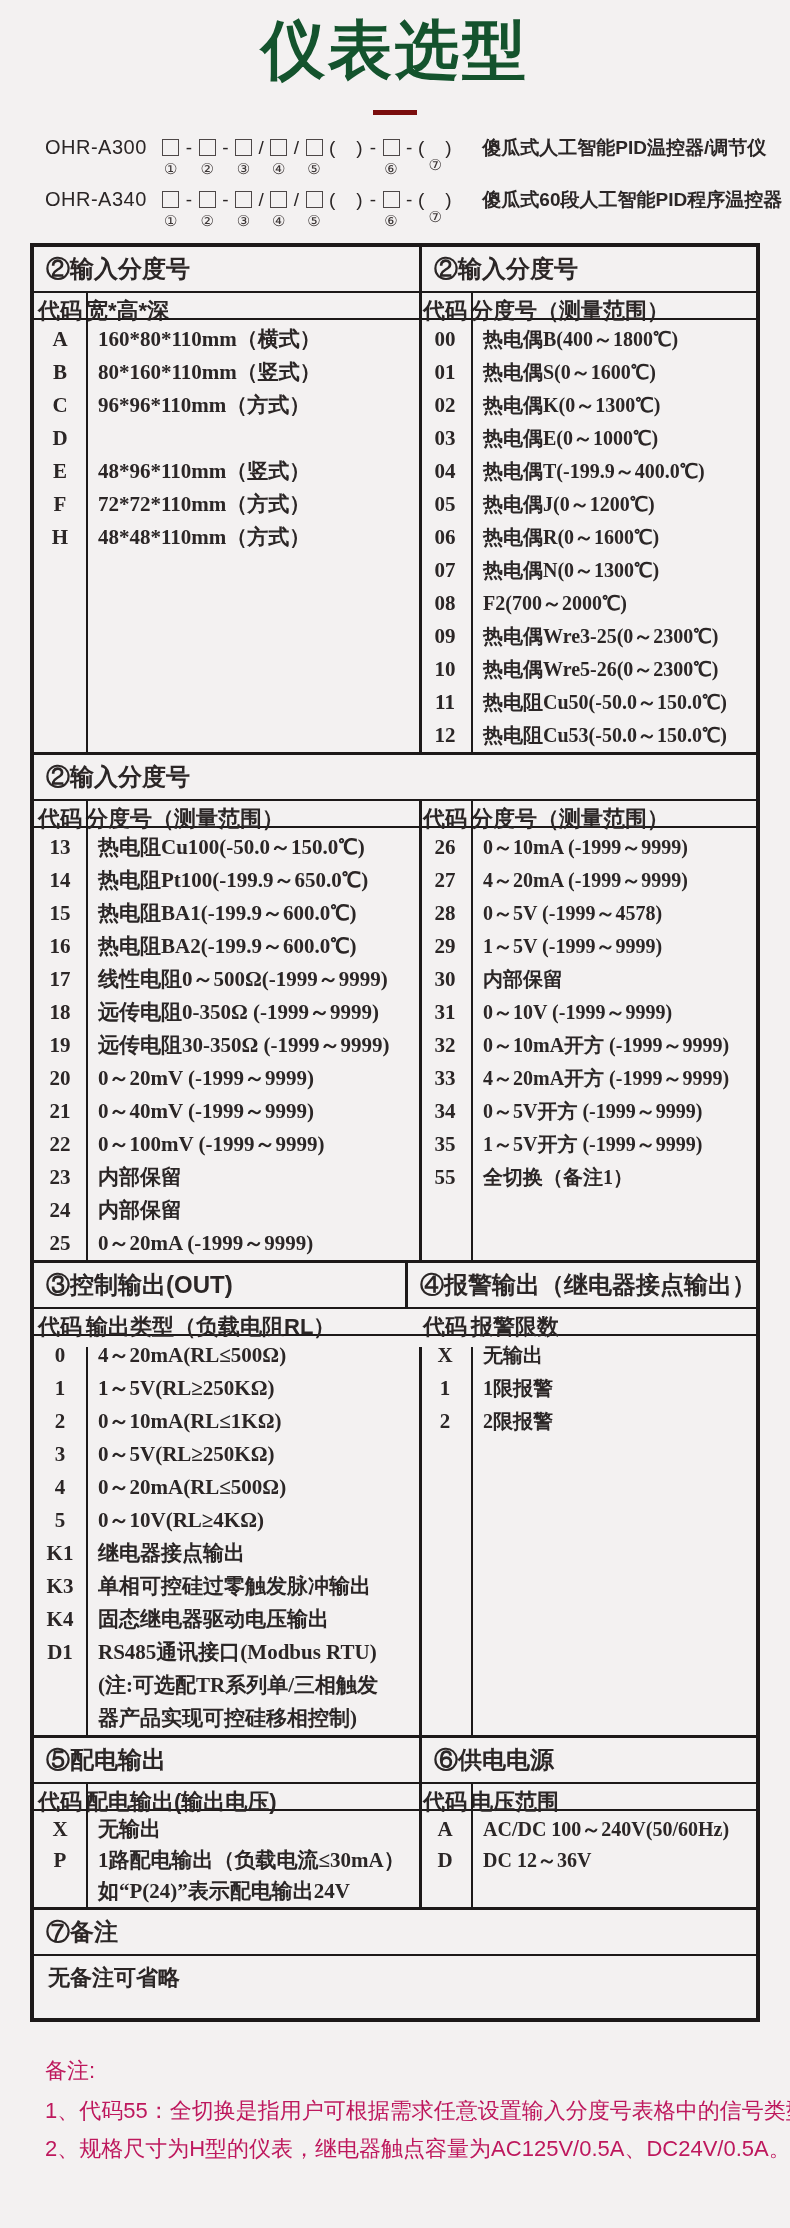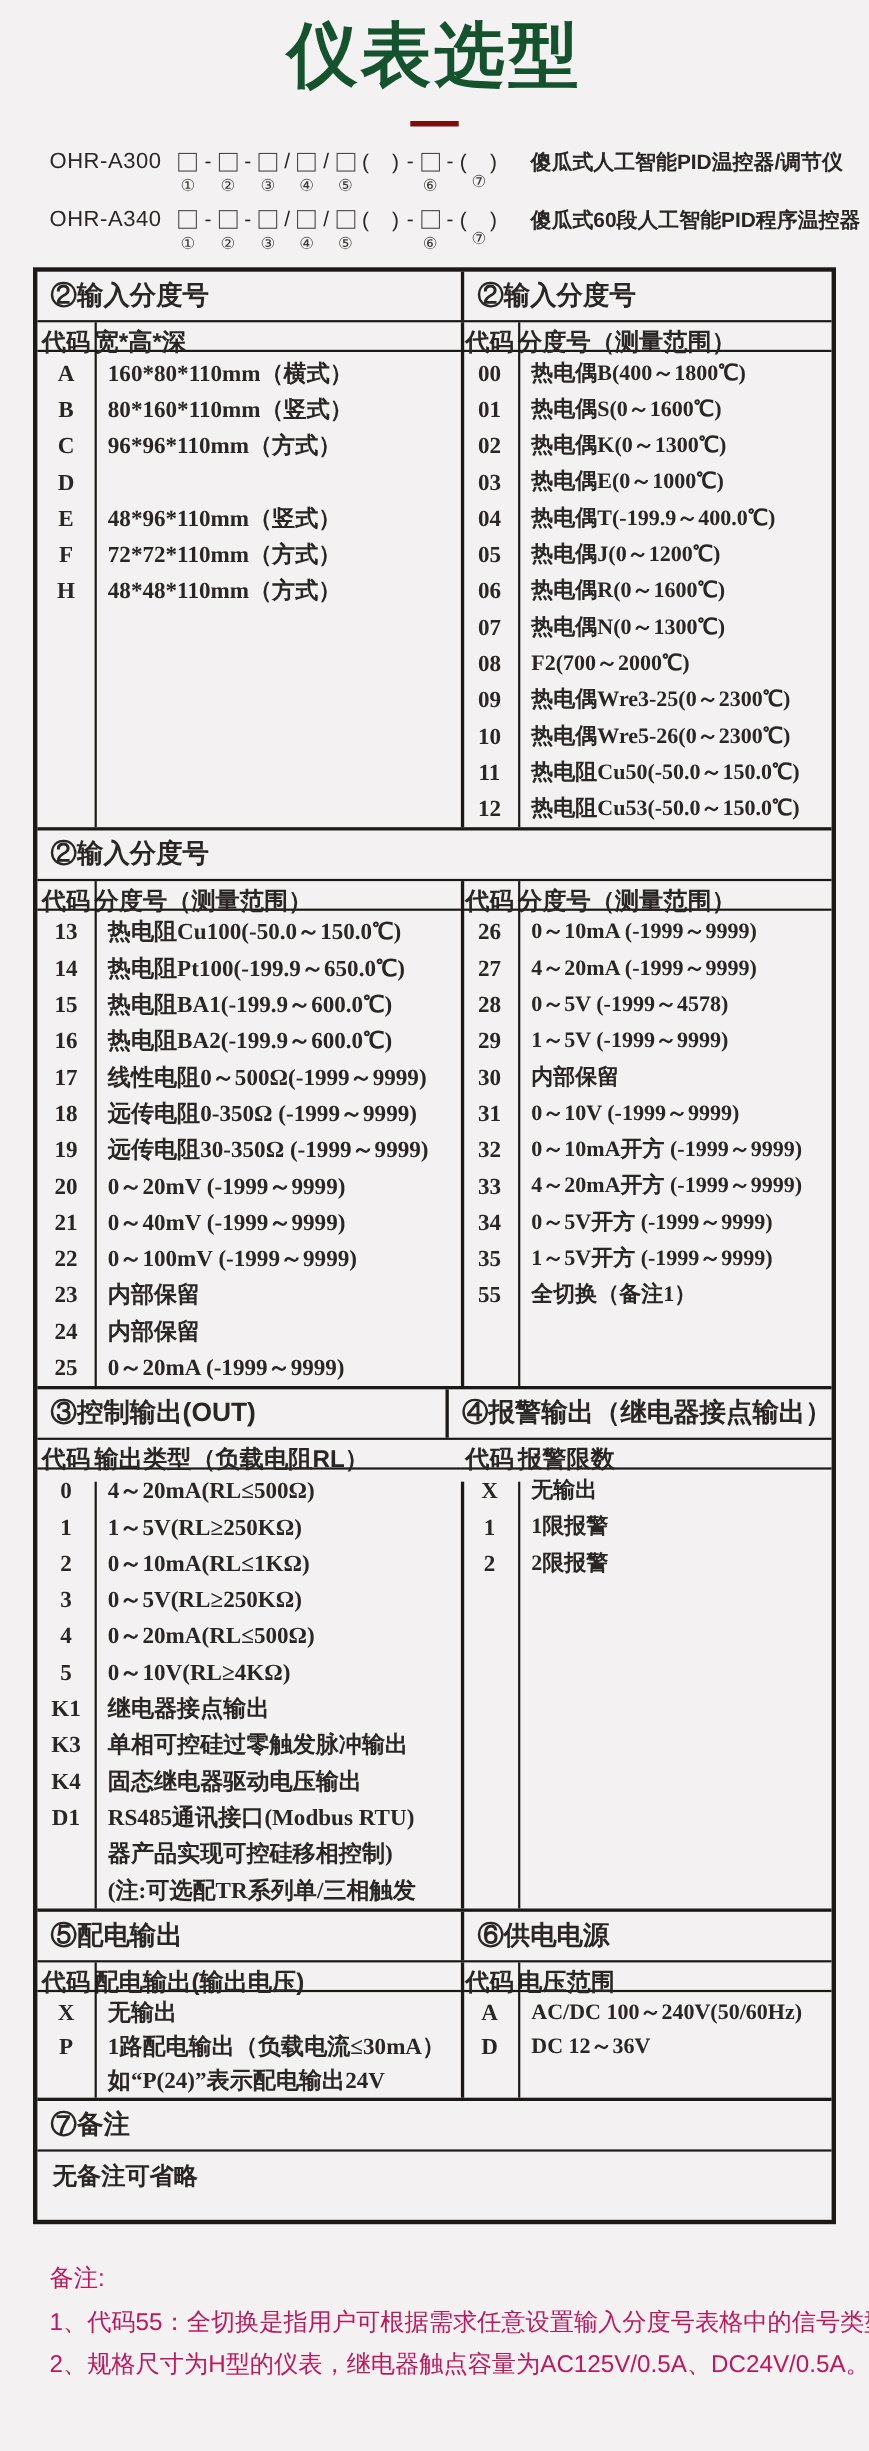--- a/index.html
+++ b/index.html
@@ -526,26 +526,26 @@
                 <span class="desc">固态继电器驱动电压输出</span>
               </div>
 
               <div class="row">
                 <span class="code">D1</span>
                 <span class="desc">RS485通讯接口(Modbus RTU)</span>
               </div>
 
               <div class="row">
                 <span class="code"></span>
+                <span class="desc">(注:可选配TR系列单/三相触发</span>
+              </div>
+
+              <div class="row">
+                <span class="code"></span>
                 <span class="desc">器产品实现可控硅移相控制)</span>
-              </div>
-
-              <div class="row">
-                <span class="code"></span>
-                <span class="desc">(注:可选配TR系列单/三相触发</span>
               </div>
             </div>
         </div>
         <div class="half right">
           <div class="vline"></div>
           <div class="subhead">
             <span class="code">代码</span>
             <span class="desc">报警限数</span>
           </div>
           <div class="rows">

